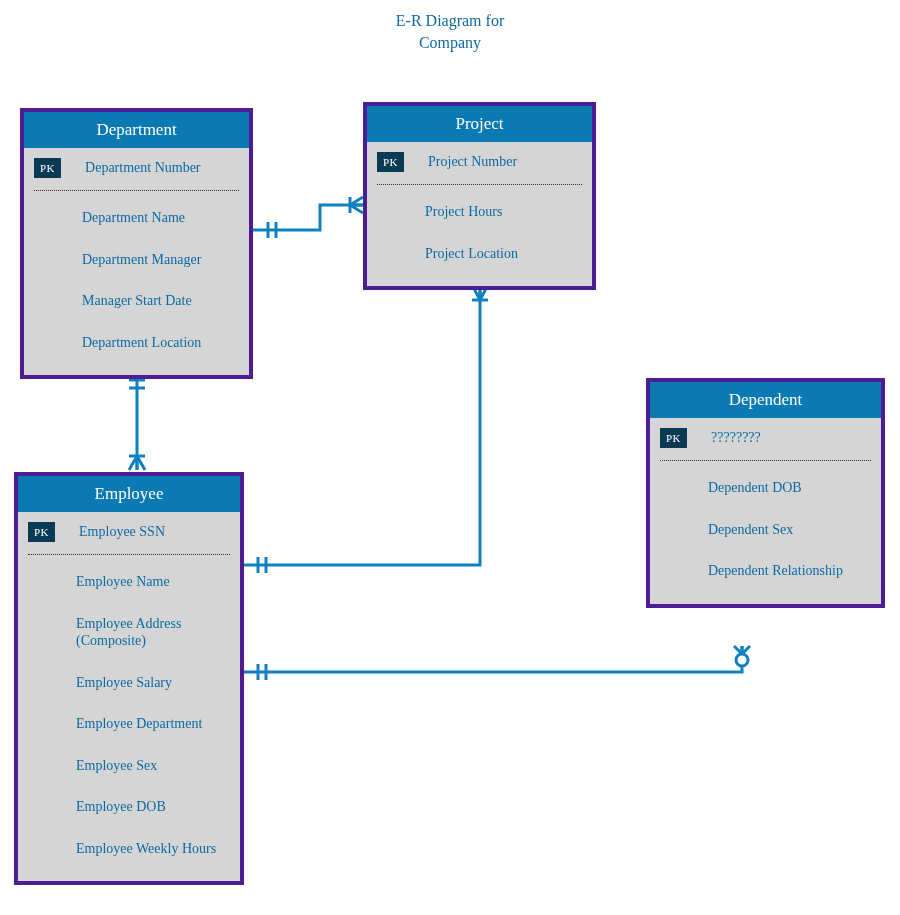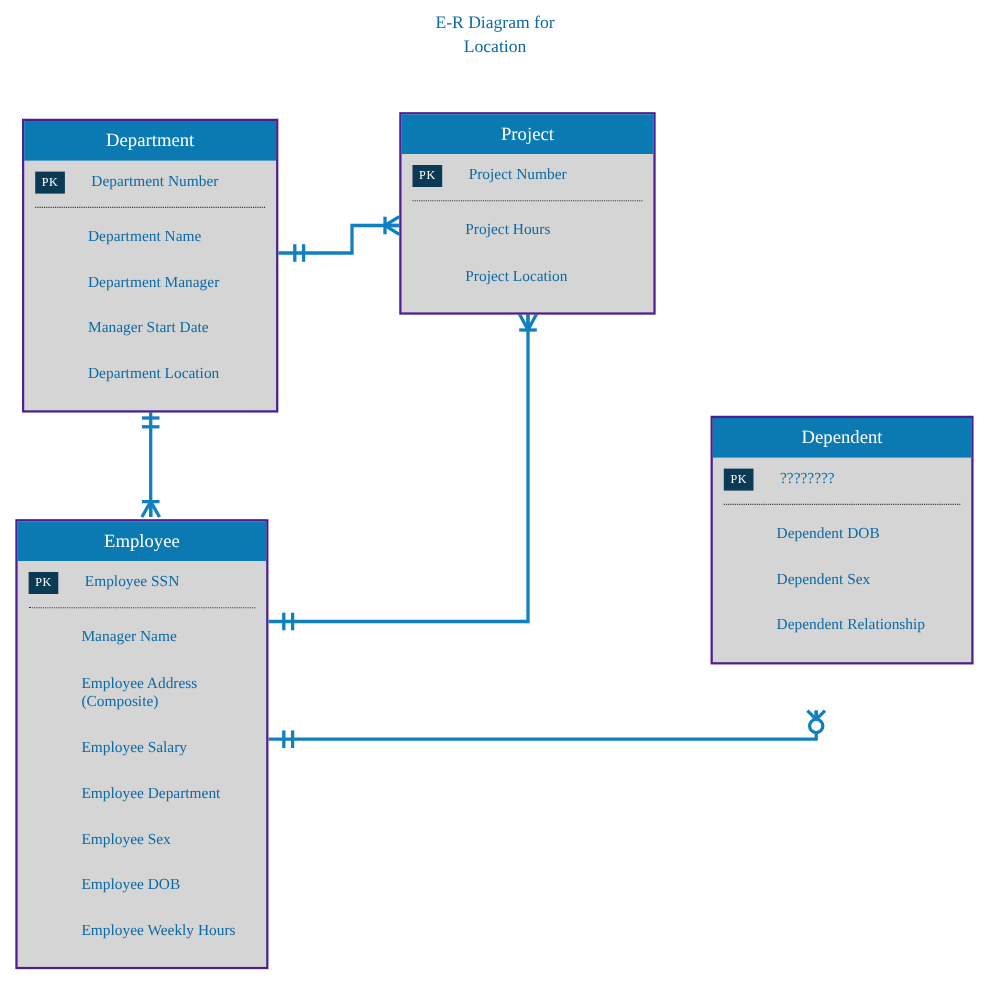--- a/index.html
+++ b/index.html
@@ -30,21 +30,21 @@
     top: 10px;
     width: 900px;
     text-align: center;
     font-size: 16px;
     line-height: 1.35;
     color: #0b6aa3;
   }
   .entity {
     position: absolute;
     background: #d5d5d5;
-    border: 2px solid #4c1d95;
+    border: 4px solid #4c1d95;
     box-sizing: border-box;
     color: #0b6aa3;
   }
   .entity .header {
     background: #0b7ab3;
     color: #ffffff;
     text-align: center;
     font-size: 17px;
     padding: 8px 6px;
   }
@@ -76,21 +76,21 @@
     line-height: 1.25;
   }
 </style>
 </head>
 <body>
 
 <div class="canvas">
 
   <div class="title">
     <div>E-R Diagram for</div>
-    <div>Location</div>
+    <div>Company</div>
   </div>
 
   <svg class="connectors">
     <g stroke="#1080c0" stroke-width="3" fill="none" stroke-linecap="butt">
 
       <path d="M253,230 L320,230 L320,205 L363,205"></path>
 
       <line x1="268" y1="222" x2="268" y2="238"></line>
       <line x1="276" y1="222" x2="276" y2="238"></line>
 
@@ -160,21 +160,21 @@
   </div>
 
   <div class="entity" style="left:14px; top:472px; width:230px;">
     <div class="header">Employee</div>
     <div class="pk-row">
       <span class="pk-badge">PK</span>
       <span>Employee SSN</span>
     </div>
     <div class="divider"></div>
     <div class="attrs">
-      <div class="attr">Manager Name</div>
+      <div class="attr">Employee Name</div>
       <div class="attr">Employee Address (Composite)</div>
       <div class="attr">Employee Salary</div>
       <div class="attr">Employee Department</div>
       <div class="attr">Employee Sex</div>
       <div class="attr">Employee DOB</div>
       <div class="attr">Employee Weekly Hours</div>
     </div>
   </div>
 
   <div class="entity" style="left:623px; top:378px; width:239px;margin-left:23px;">

